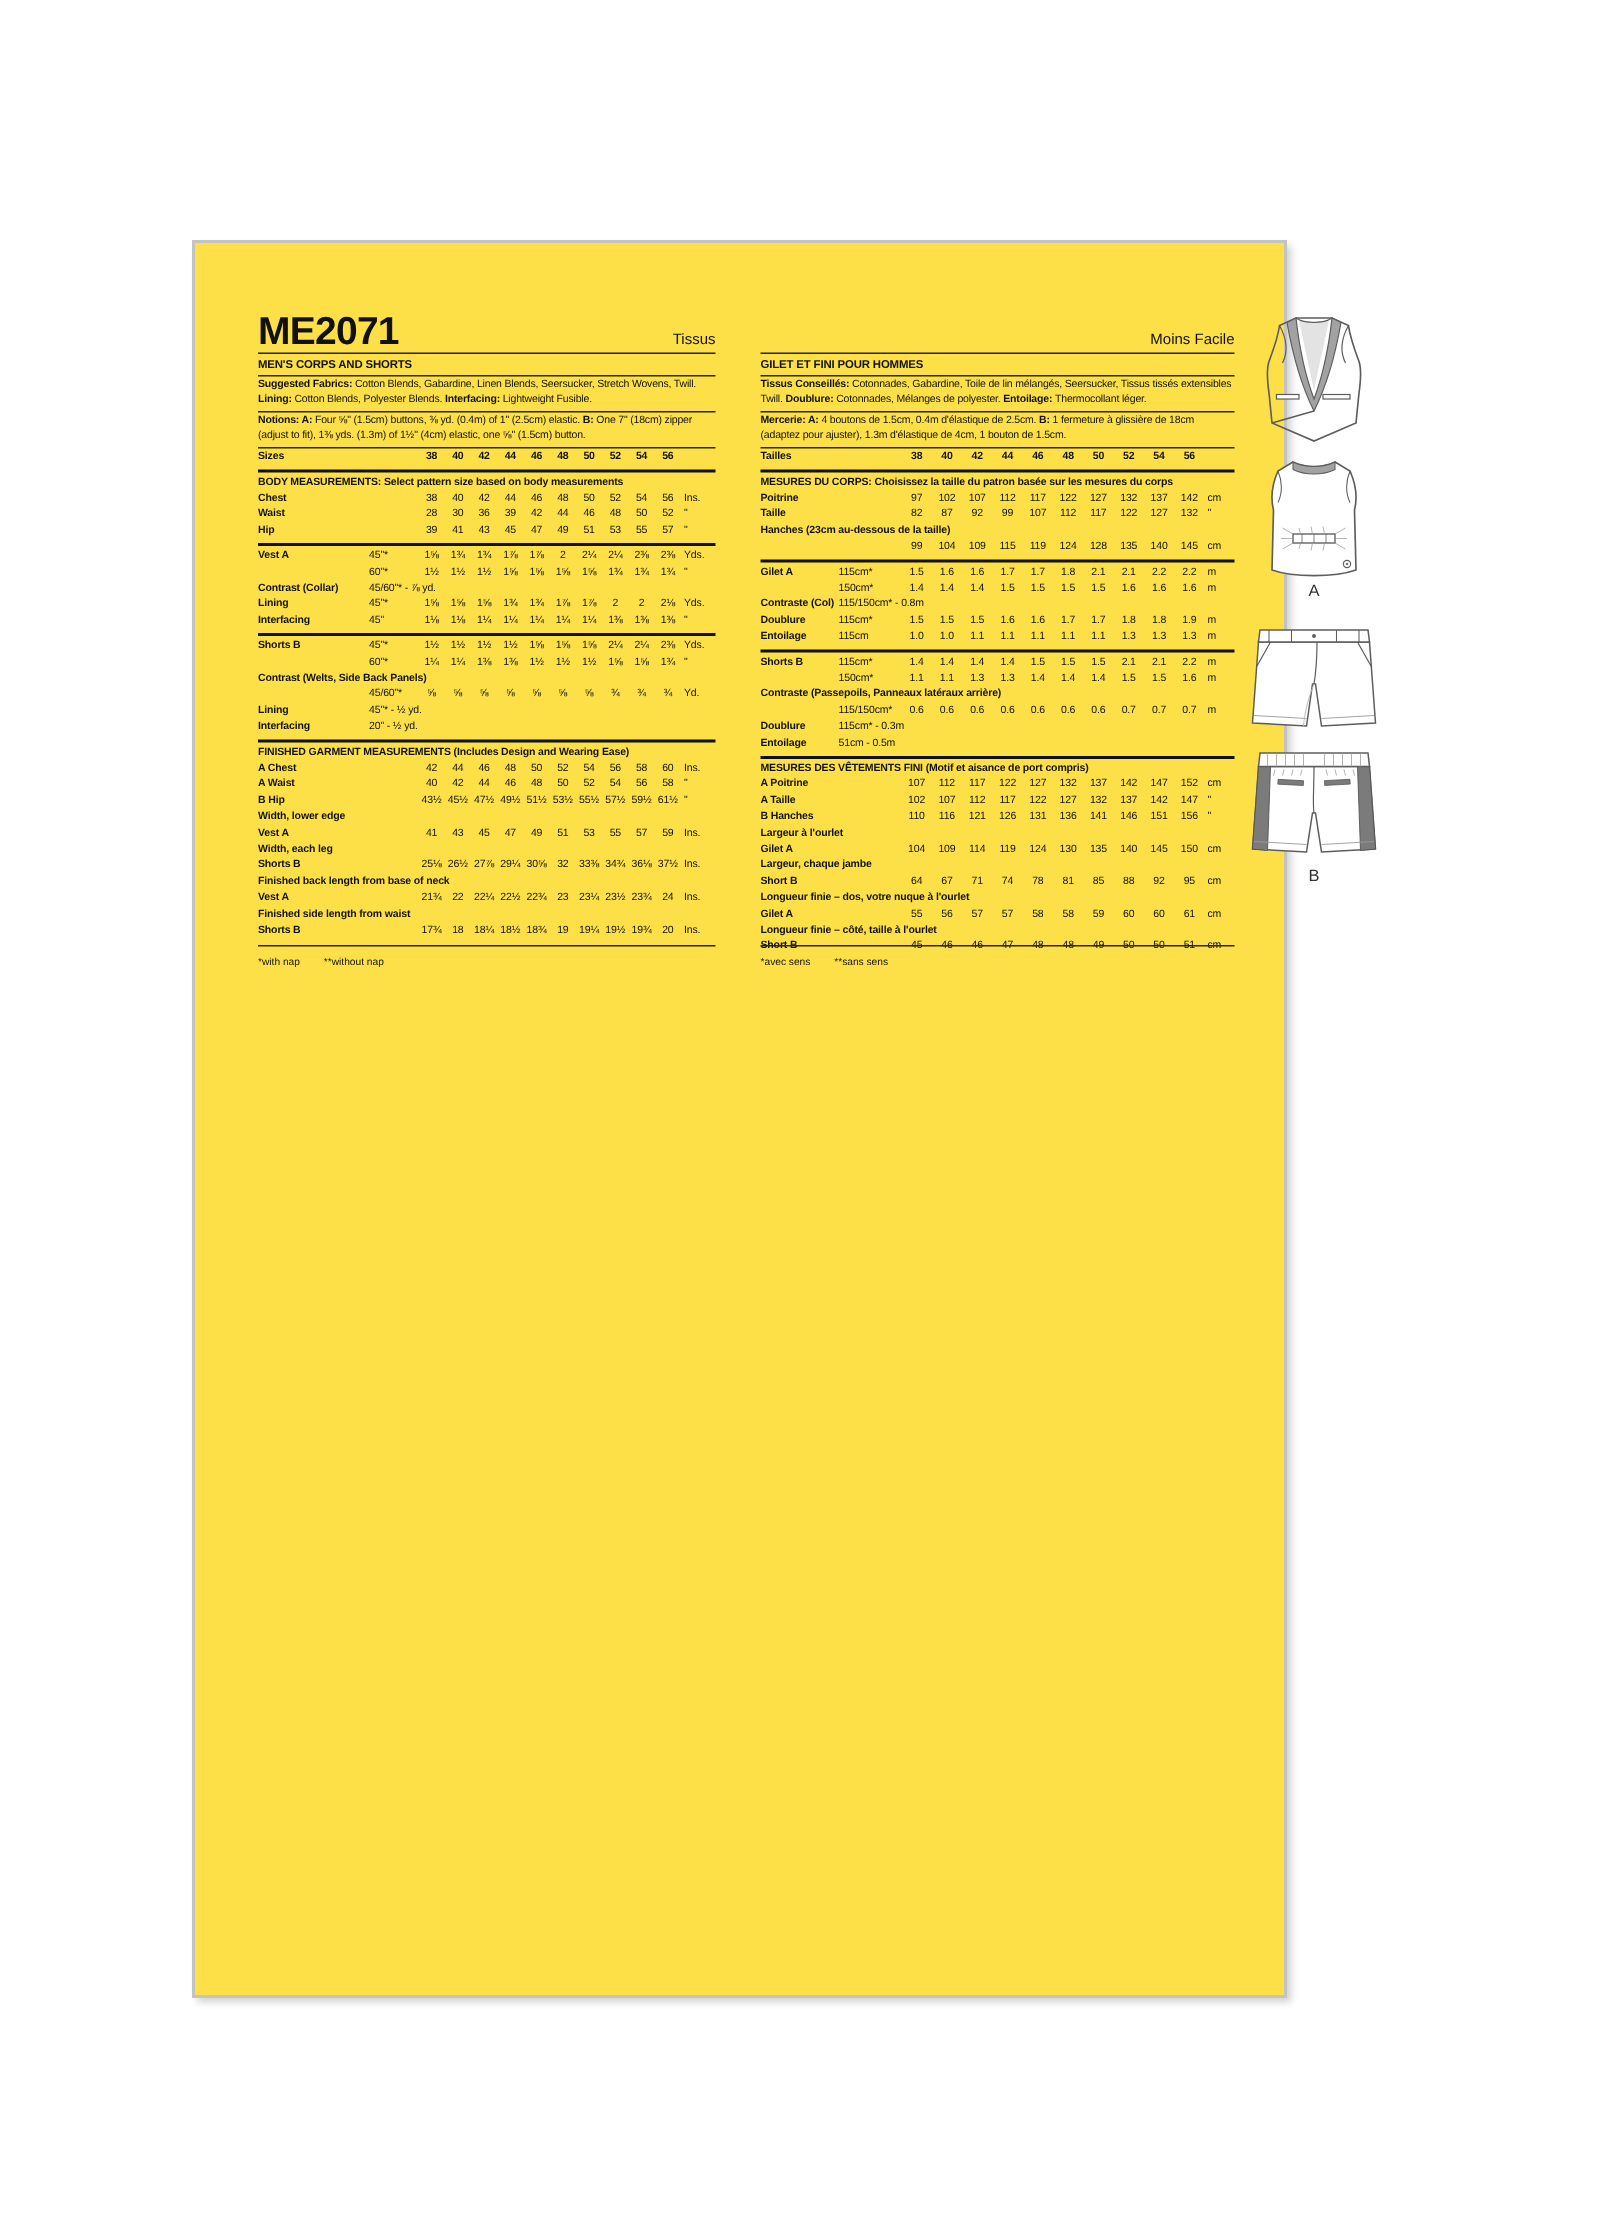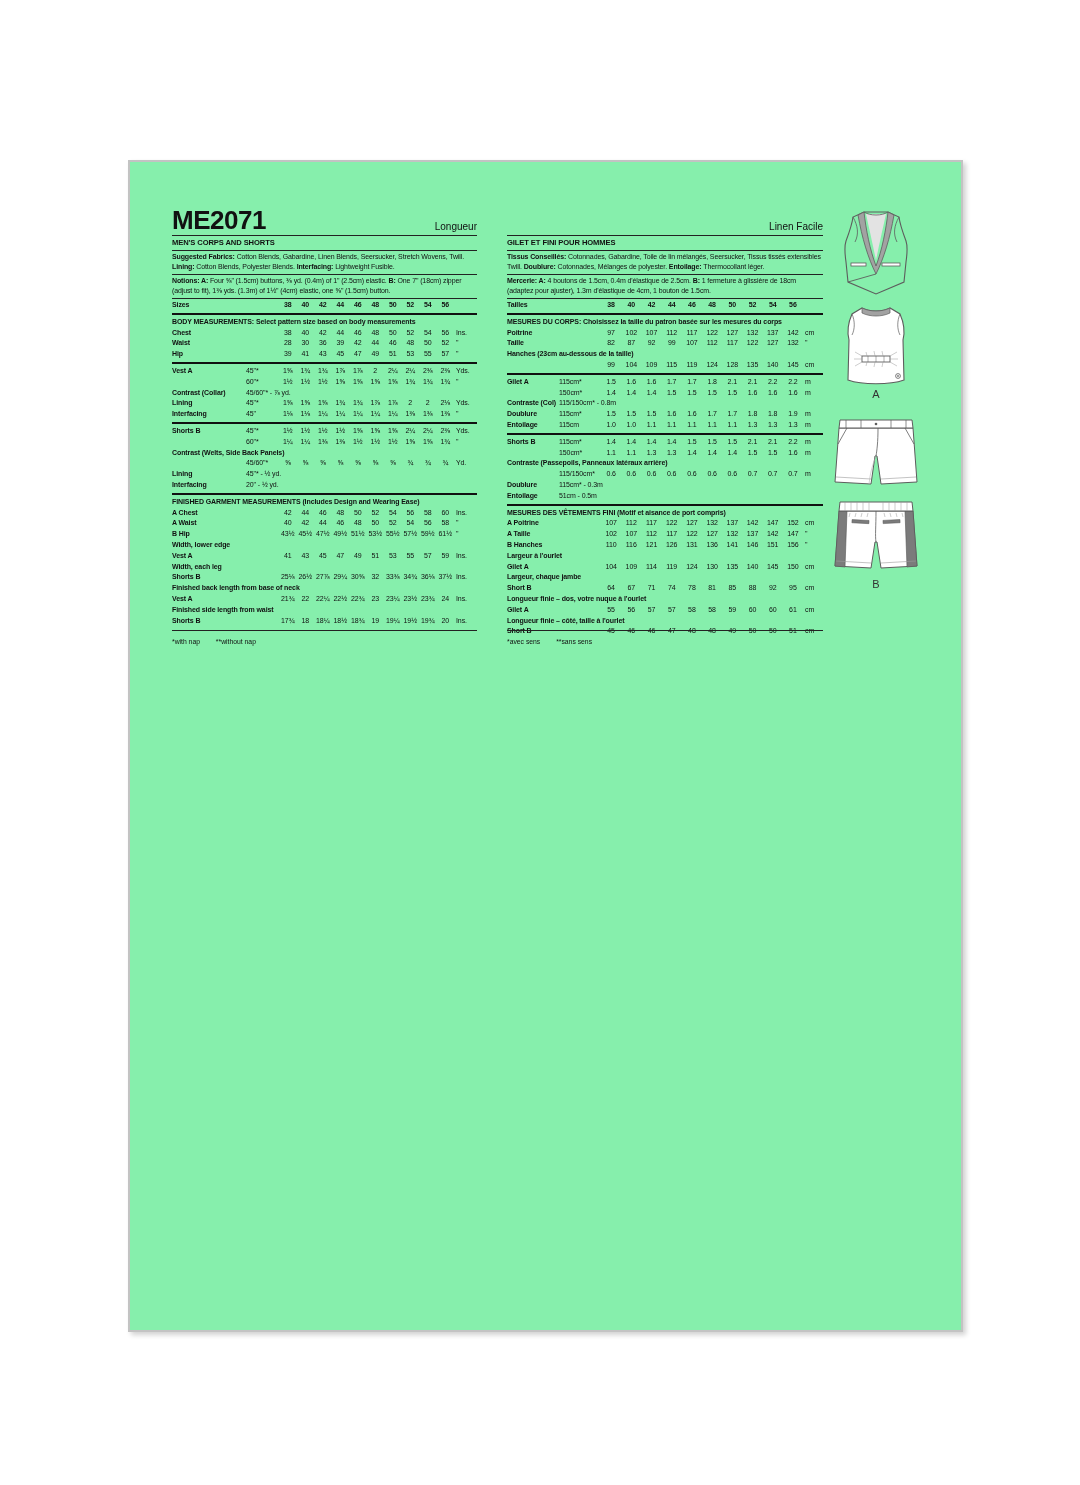--- a/index.html
+++ b/index.html
@@ -1,20 +1,20 @@
 <!DOCTYPE html>
 <html><head>
 <meta charset="utf-8">
 <style>
   * { margin:0; padding:0; box-sizing:border-box; }
   html,body { width:1080px; height:1485px; background:#ffffff; font-family:"Liberation Sans", sans-serif; color:#111; }
   .canvas { position:relative; width:1080px; height:1485px; overflow:hidden; }
   .page {
-    position:absolute; left:128px; top:160px; width:835px; height:1172px;
-    background:#86efac; border:2px solid #c3c3c3;
+    position:absolute; left:128px; top:160px; width:730px; height:1172px;
+    background:#fde047; border:2px solid #c3c3c3;
     box-shadow:3px 3px 5px rgba(0,0,0,0.18);
   }
   .col { position:absolute; top:44px; }
   .col-en { left:42px; width:305px; }
   .col-fr { left:377px; width:316px; }
 
   .hdr { display:flex; justify-content:space-between; align-items:flex-end; height:27px; }
   .code { font-size:26px; font-weight:bold; letter-spacing:-0.5px; line-height:26px; }
   .diff { font-size:10px; line-height:13px; }
   .rule { border-top:1px solid #222; margin:2px 0 1px 0; }
@@ -52,21 +52,21 @@
 </style>
 </head>
 <body>
 
 <div class="canvas">
   <div class="page">
 
     <div class="col col-en">
       <div class="hdr">
         <span class="code">ME2071</span>
-        <span class="diff">Longueur</span>
+        <span class="diff">Tissus</span>
       </div>
       <div class="rule"></div>
       <div class="doc-title">MEN'S CORPS AND SHORTS</div>
       <div class="rule"></div>
       <p class="para"><span class="b">Suggested Fabrics: </span><span>Cotton Blends, Gabardine, Linen Blends, Seersucker, Stretch Wovens, Twill. </span><span class="b">Lining: </span><span>Cotton Blends, Polyester Blends. </span><span class="b">Interfacing: </span><span>Lightweight Fusible.</span></p>
       <div class="rule"></div>
       <p class="para"><span class="b">Notions: A: </span><span>Four ⅝" (1.5cm) buttons, ⅜ yd. (0.4m) of 1" (2.5cm) elastic. </span><span class="b">B: </span><span>One 7" (18cm) zipper (adjust to fit), 1⅜ yds. (1.3m) of 1½" (4cm) elastic, one ⅝" (1.5cm) button.</span></p>
       <div class="rule"></div>
       <div class="table">
           <div class="trow tdata bold">
@@ -361,21 +361,21 @@
             <span class="tc">19¾</span>
             <span class="tc">20</span>
             <span class="tu">Ins.</span>
           </div>
         </div>
     </div>
 
     <div class="col col-fr">
       <div class="hdr">
         <span></span>
-        <span class="diff">Linen Facile</span>
+        <span class="diff">Moins Facile</span>
       </div>
       <div class="rule"></div>
       <div class="doc-title">GILET ET FINI POUR HOMMES</div>
       <div class="rule"></div>
       <p class="para"><span class="b">Tissus Conseillés: </span><span>Cotonnades, Gabardine, Toile de lin mélangés, Seersucker, Tissus tissés extensibles Twill. </span><span class="b">Doublure: </span><span>Cotonnades, Mélanges de polyester. </span><span class="b">Entoilage: </span><span>Thermocollant léger.</span></p>
       <div class="rule"></div>
       <p class="para"><span class="b">Mercerie: A: </span><span>4 boutons de 1.5cm, 0.4m d'élastique de 2.5cm. </span><span class="b">B: </span><span>1 fermeture à glissière de 18cm (adaptez pour ajuster), 1.3m d'élastique de 4cm, 1 bouton de 1.5cm.</span></p>
       <div class="rule"></div>
       <div class="table">
           <div class="trow tdata bold">

